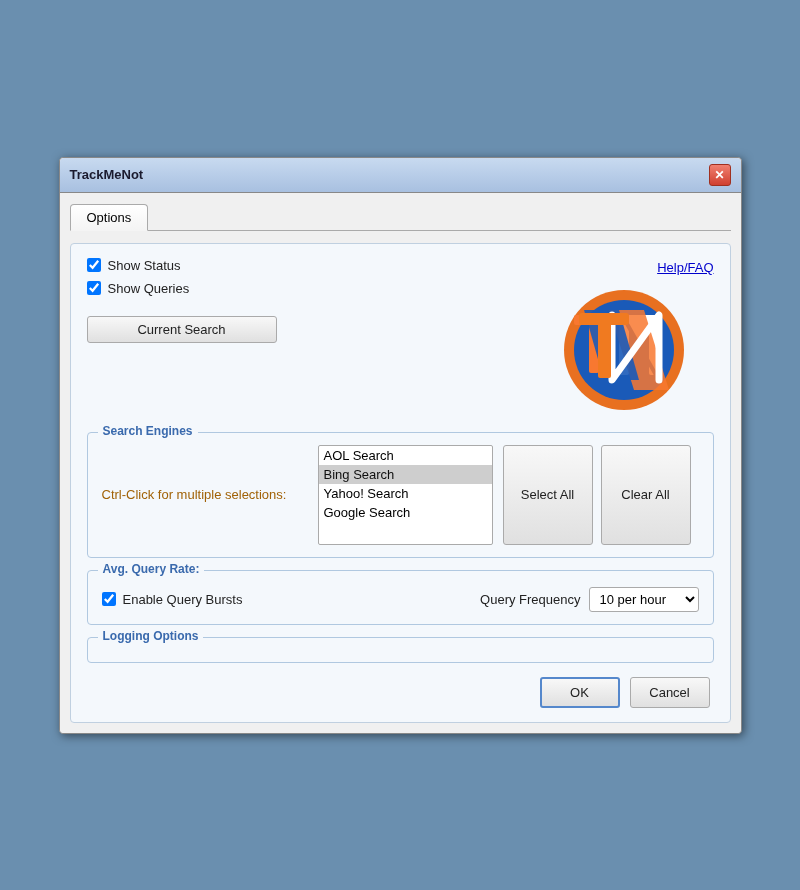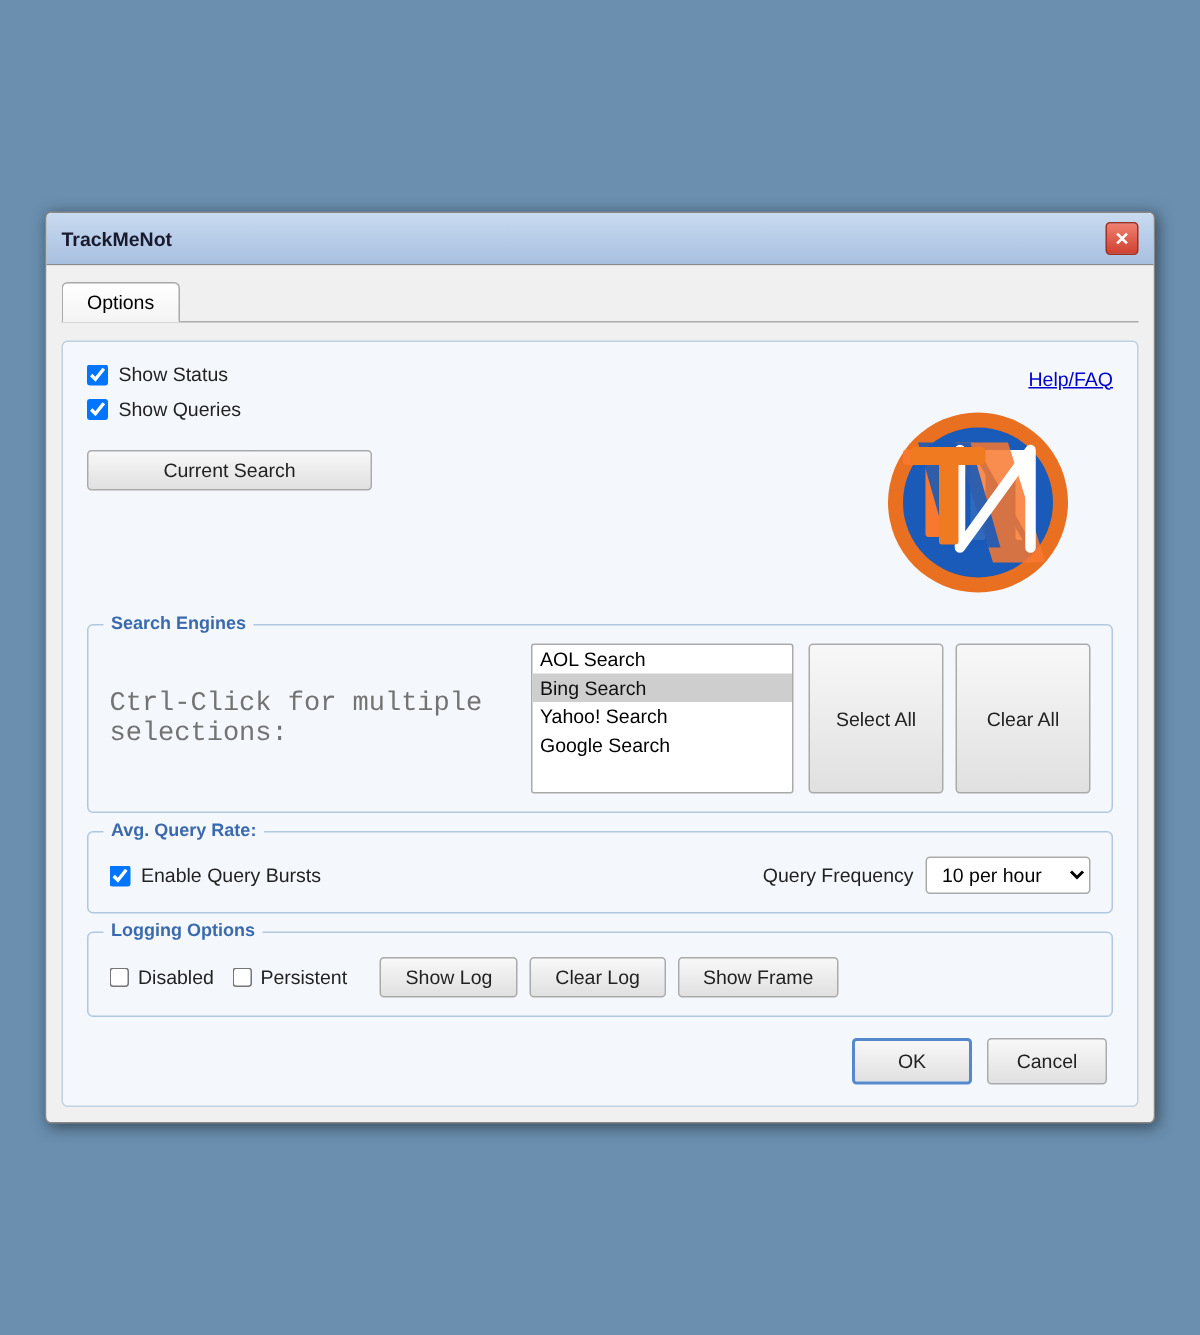--- a/index.html
+++ b/index.html
@@ -8,21 +8,21 @@
       font-size: 13px;
       background: #6a8faf;
       display: flex;
       align-items: center;
       justify-content: center;
       width: 800px;
       height: 890px;
       overflow: hidden;
     }
     .window {
-      width: 740px;
+      width: 683px;
       background: #f0f0f0;
       border: 1px solid #888;
       border-radius: 4px;
       box-shadow: 2px 2px 10px rgba(0,0,0,0.5);
     }
     .title-bar {
       background: linear-gradient(to bottom, #c8daf0, #a8c0e0);
       padding: 6px 10px;
       display: flex;
       align-items: center;
@@ -160,24 +160,23 @@
       font-size: 12px;
       font-weight: bold;
     }
     
     .search-engines-inner {
       display: flex;
       align-items: center;
       gap: 16px;
     }
     .ctrl-click-label {
-      color: #737373;
-      font-size: 18px;
+      color: #a16207;
+      font-size: 13px;
       min-width: 200px;
-      font-family: Liberation Mono, monospace;
     }
     .engine-list-wrap {
       display: flex;
       align-items: stretch;
       gap: 10px;
     }
     .engine-list {
       width: 175px;
       height: 100px;
       border: 1px solid #aaa;
@@ -413,35 +412,20 @@
                 <option>20 per hour</option>
                 <option>30 per hour</option>
               </select>
             </div>
           </div>
         </div>
 
 
         <div class="section-group">
           <span class="section-legend">Logging Options</span>
-          <div class="logging-inner">
-            <div class="logging-check-group">
-              <input type="checkbox" id="cb-disabled" style="">
-              <label class="checkbox-label" for="cb-disabled">Disabled</label>
-            </div>
-            <div class="logging-check-group">
-              <input type="checkbox" id="cb-persistent" style="">
-              <label class="checkbox-label" for="cb-persistent">Persistent</label>
-            </div>
-            <div class="logging-btns">
-              <button class="btn-log">Show Log</button>
-              <button class="btn-log">Clear Log</button>
-              <button class="btn-log">Show Frame</button>
-            </div>
-          </div>
         </div>
 
         <div class="footer">
           <button class="btn-ok">OK</button>
           <button class="btn-cancel">Cancel</button>
         </div>
 
       </div>
     </div>
   </div>

